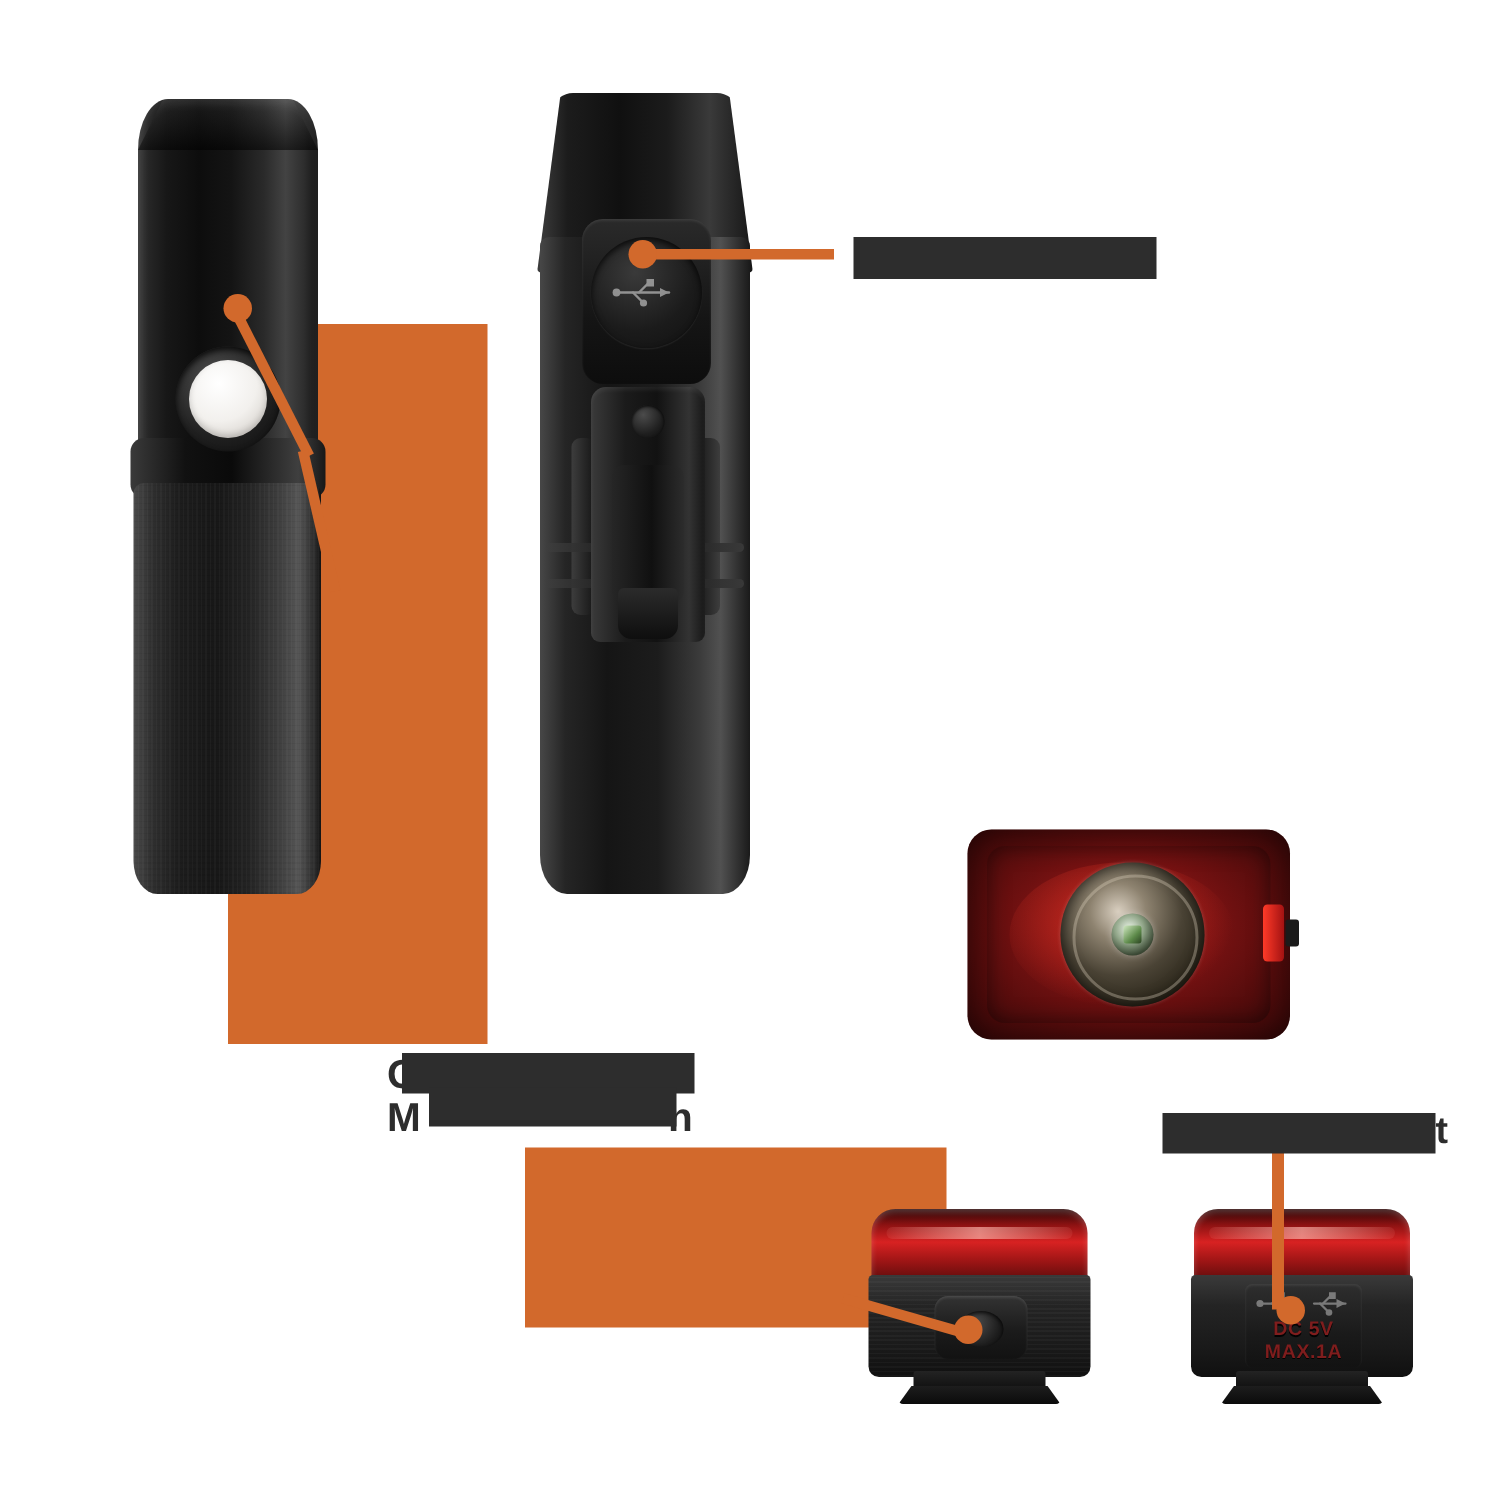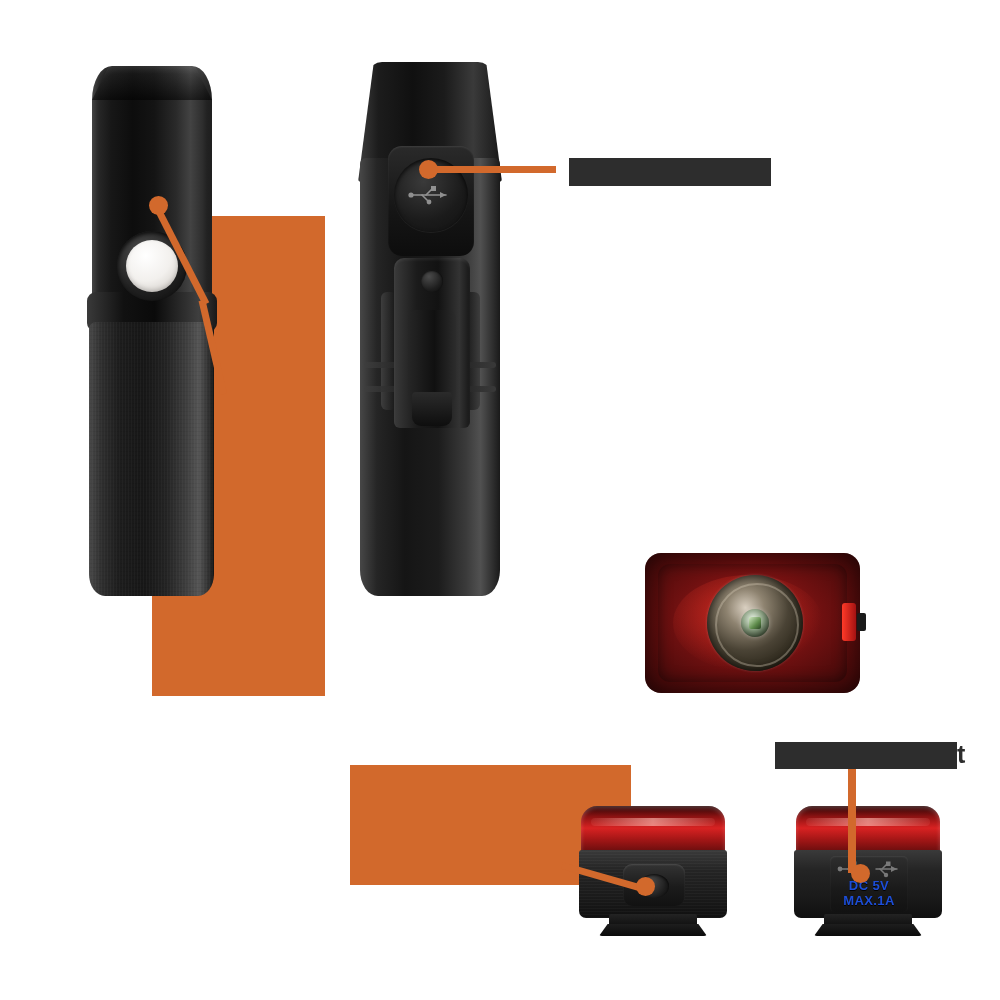--- a/index.html
+++ b/index.html
@@ -243,21 +243,21 @@
     border-radius:3px 3px 7px 7px;
     background:linear-gradient(180deg,#3a3a3a 0%,#242424 30%,#1a1a1a 70%,#101010 100%);
   }
   #tu-plate{
     position:absolute;left:40px;top:50px;width:78px;height:56px;border-radius:5px;
     background:linear-gradient(180deg,#2e2e2e,#1a1a1a 60%,#121212);
     box-shadow:inset 0 1px 2px rgba(255,255,255,.10);
   }
   #tu-usb-glyph{position:absolute;left:46px;top:54px;width:66px;height:18px;opacity:.72;}
   .tu-text{
-    position:absolute;left:40px;width:78px;text-align:center;color:#1d4ed8;
+    position:absolute;left:40px;width:78px;text-align:center;color:#7f1d1d;
     font-family:"Liberation Sans",sans-serif;font-size:13px;font-weight:bold;
     letter-spacing:.4px;text-shadow:0 1px 0 rgba(0,0,0,.9);
   }
   #tu-dc{top:72px;}
   #tu-max{top:87px;}
   #tu-mount{
     position:absolute;left:34px;top:108px;width:88px;height:12px;
     background:linear-gradient(180deg,#232323,#101010);border-radius:2px;
   }
   #tu-mount2{
@@ -370,19 +370,30 @@
 
   <div class="callout-line" style="left:856px;top:768px;width:105px;height:8px;transform:rotate(90deg);
               transform-origin:0 0;"></div>
   <div class="callout-dot" style="left:851px;top:864px;"></div>
 
   <div class="label" id="label-usb-top" style="left:569px;top:156px;font-size:24px;">
     <span class="redaction" style="left:0;top:2px;width:202px;height:28px;"></span>
     <span style="position:relative;visibility:hidden;"></span>
   </div>
 
+  <div class="label" id="label-lumens" style="left:258px;top:702px;font-size:27px;line-height:29px;">
+    <div style="position:relative;height:29px;">
+      <span style="position:relative;z-index:1;">O</span>
+      <span class="redaction" style="left:10px;top:0px;width:195px;height:27px;z-index:2;"></span>
+    </div>
+    <div style="position:relative;height:29px;">
+      <span style="position:relative;z-index:1;">M</span>
+      <span style="position:relative;z-index:1;margin-left:157px;">n</span>
+      <span class="redaction" style="left:28px;top:-6px;width:165px;height:26px;z-index:2;"></span>
+    </div>
+  </div>
 
   <div class="label" id="label-usb-bottom" style="left:775px;top:740px;font-size:25px;">
     <span class="redaction" style="left:0;top:2px;width:182px;height:27px;"></span>
     <span style="position:relative;margin-left:182px;">t</span>
   </div>
 
 </div>
 
 </body></html>

